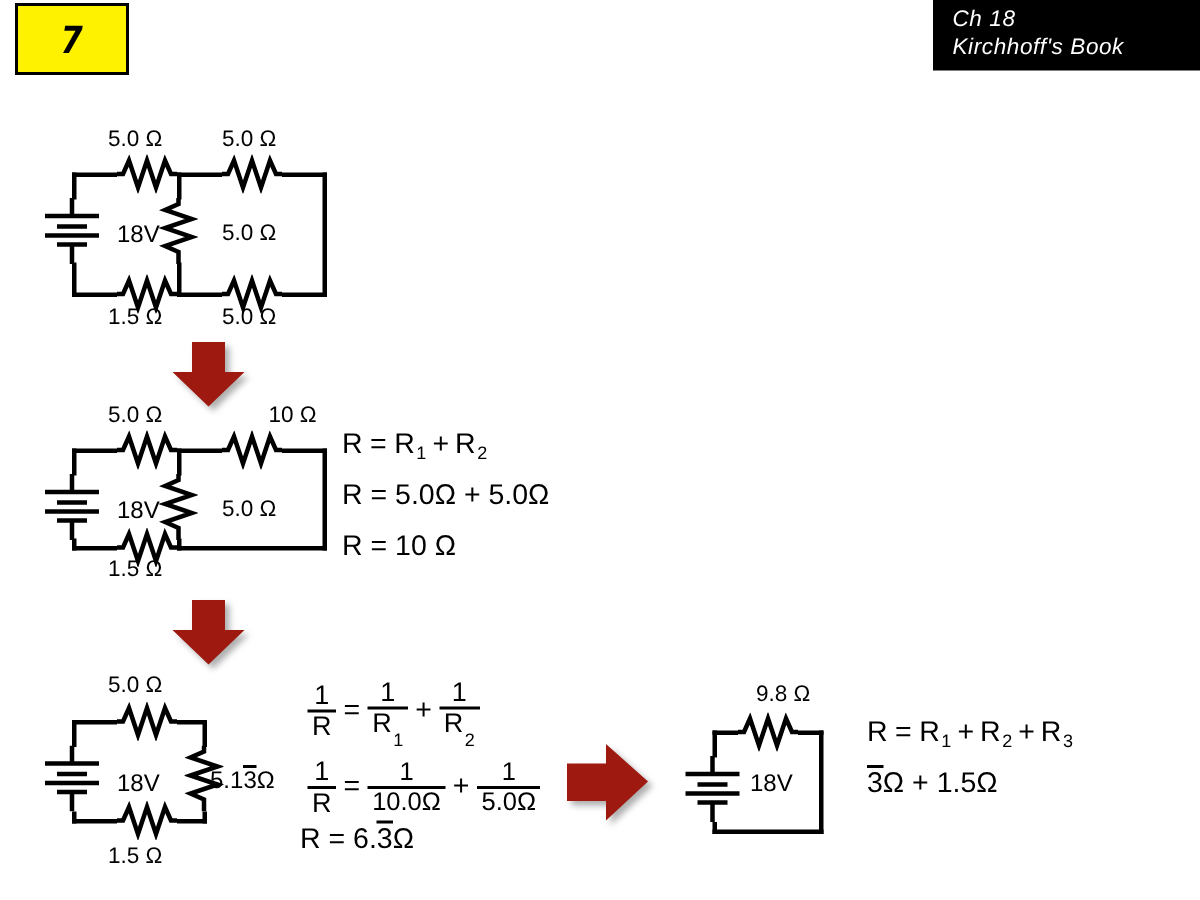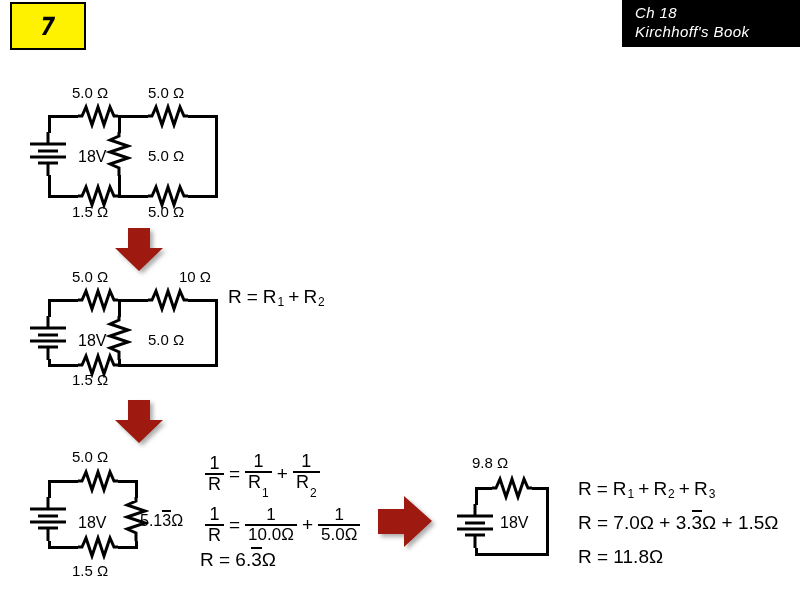--- a/index.html
+++ b/index.html
@@ -224,20 +224,22 @@
   <div class="eqblock" style="left:228px;top:286px;">
     <div class="eq" style="margin-bottom:12px;">
       <span>R</span>
       <span style="margin:0 5px;">=</span>
       <span>R</span>
       <span class="sub">1</span>
       <span style="margin:0 4px;">+</span>
       <span>R</span>
       <span class="sub">2</span>
     </div>
+    <div class="eq" style="margin-bottom:12px;">R = 5.0Ω + 5.0Ω</div>
+    <div class="eq">R = 10 Ω</div>
   </div>
 
   <div class="arrow-down" style="left:113px;top:400px;">
     <svg width="52" height="44" viewBox="0 0 52 44">
       <polygon points="15,0 37,0 37,20 50,20 26,43 2,20 15,20" fill="#9E1A10"></polygon>
     </svg>
   </div>
 
   <div class="circuit" style="left:0;top:440px;width:210px;height:150px;">
     <div class="lbl" style="left:72px;top:8px;">5.0 Ω</div>
@@ -331,21 +333,21 @@
     </div>
   </div>
 
   <div class="arrow-right" style="left:378px;top:493px;">
     <svg width="56" height="58" viewBox="0 0 56 58">
       <polygon points="0,16 26,16 26,3 54,28 26,54 26,41 0,41" fill="#9E1A10"></polygon>
     </svg>
   </div>
 
   <div class="circuit" style="left:450px;top:440px;width:160px;height:150px;">
-    <div class="lbl" style="left:22px;top:14px;">9.8 Ω</div>
+    <div class="lbl" style="left:54px;top:14px;">9.8 Ω</div>
     <div class="lbl big" style="left:50px;top:74px;">18V</div>
 
     <div class="wire h" style="left:25px;top:47px;width:17px;"></div>
     <div class="wire h" style="left:82px;top:47px;width:17px;"></div>
     <div class="wire h" style="left:25px;top:113px;width:74px;"></div>
     <div class="wire v" style="left:25px;top:47px;height:18px;"></div>
     <div class="wire v" style="left:25px;top:108px;height:8px;"></div>
     <div class="wire v" style="left:96px;top:47px;height:69px;"></div>
 
     <div class="res" style="left:42px;top:35px;">
@@ -372,20 +374,18 @@
       <span>R</span>
       <span class="sub">1</span>
       <span style="margin:0 4px;">+</span>
       <span>R</span>
       <span class="sub">2</span>
       <span style="margin:0 4px;">+</span>
       <span>R</span>
       <span class="sub">3</span>
     </div>
     <div class="eq" style="margin-bottom:12px;">
-      <span>R = 7.0Ω + 3.</span>
         <span class="ovr">3</span>
         <span>Ω + 1.5Ω</span>
     </div>
-    <div class="eq">R = 11.8Ω</div>
   </div>
 
 </div>
 
 </body></html>

